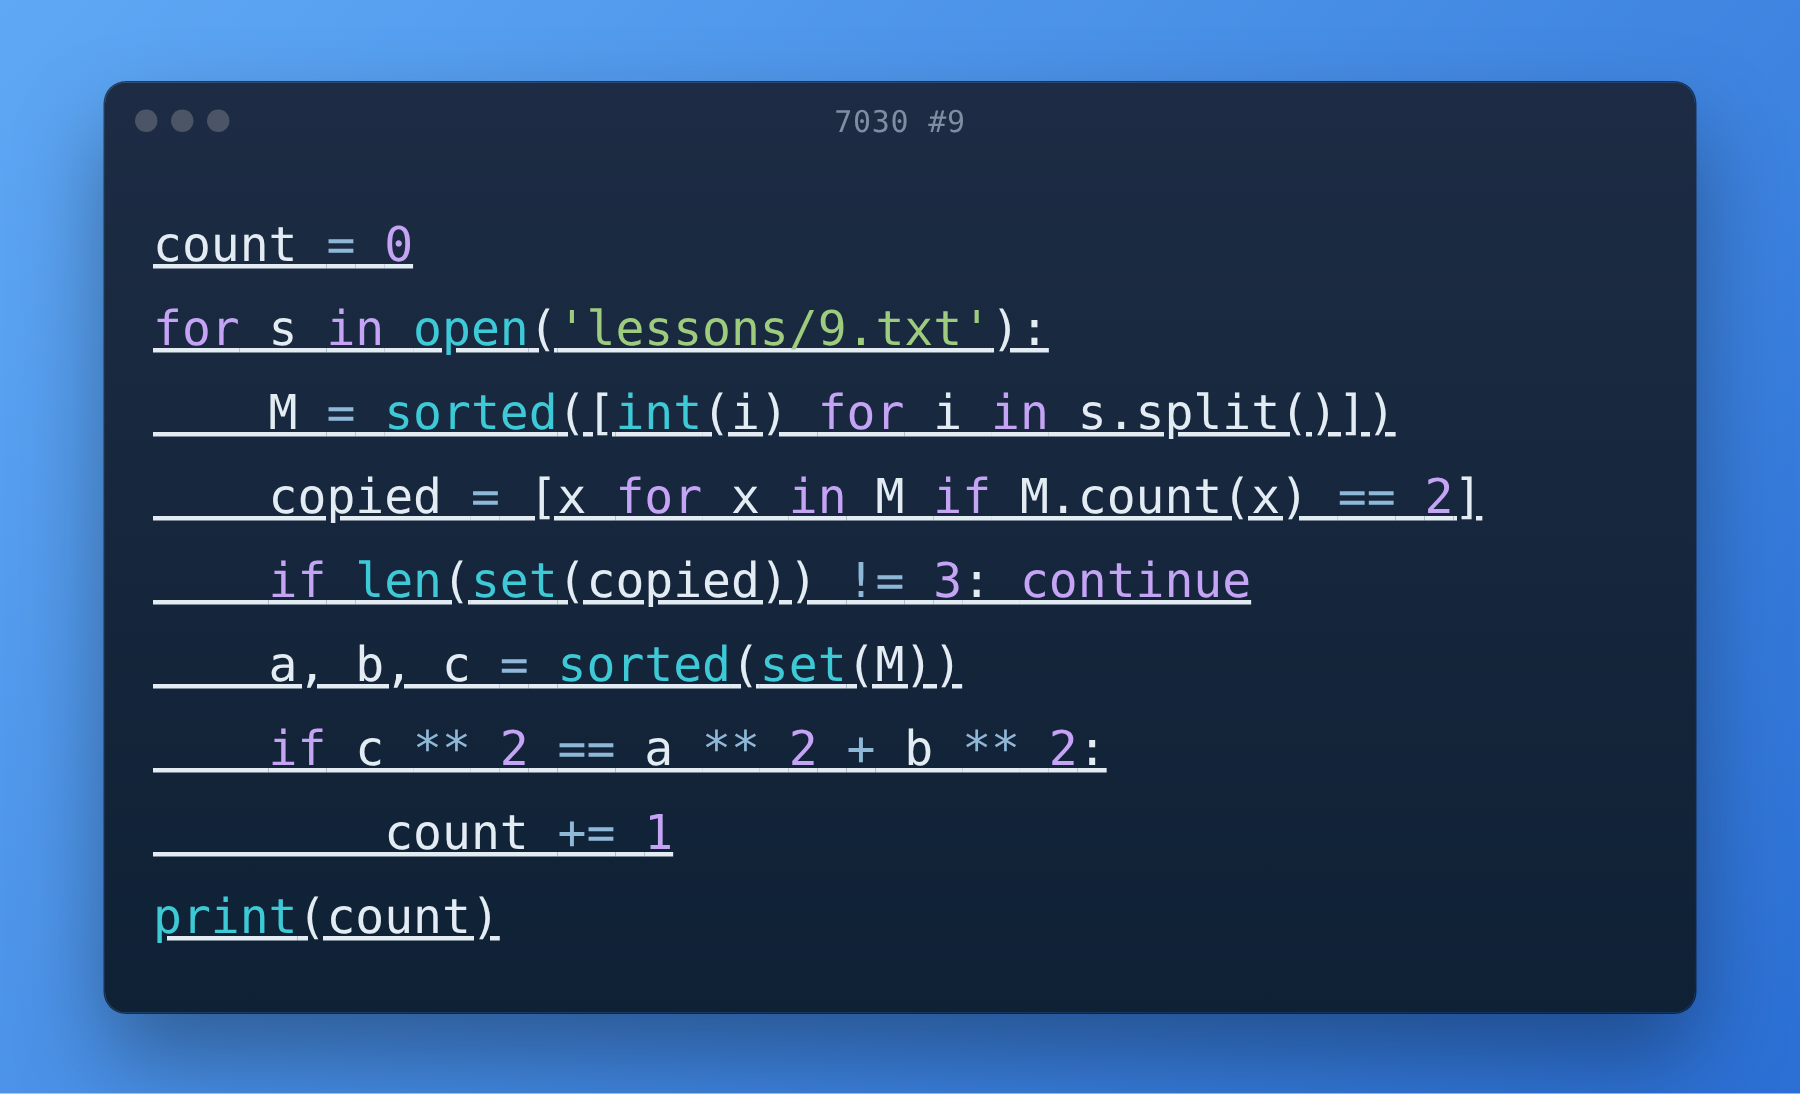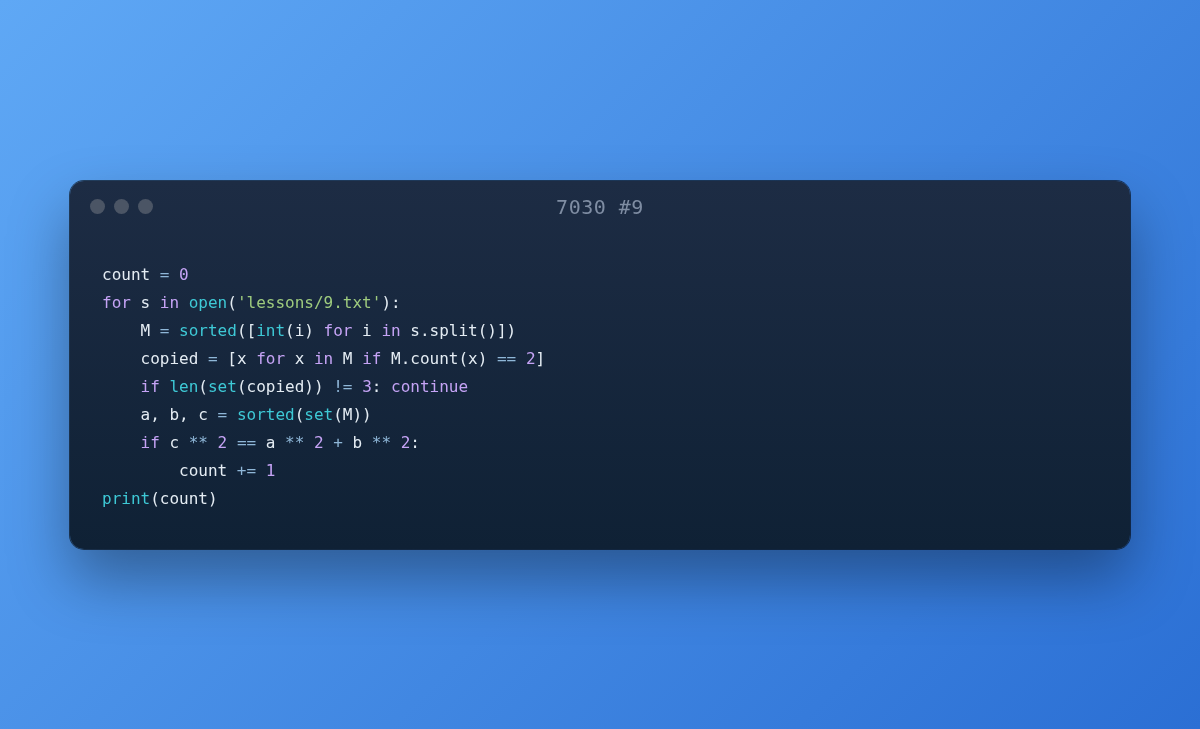--- a/index.html
+++ b/index.html
@@ -46,25 +46,26 @@
     position: absolute;
     left: 0; right: 0;
     text-align: center;
     color: #7f8da3;
     font-size: 20px;
     letter-spacing: 0.5px;
     pointer-events: none;
   }
   .code {
     padding: 28px 32px 0 32px;
-    font-size: 16px;
+    font-size: 32px;
     line-height: 1.75;
     white-space: pre;
     color: #e4ecf3;
     font-family: ui-monospace, "SF Mono", Menlo, Consolas, monospace;
+    text-decoration: underline;
   }
   .tk-kw   { color: #c5a3f5; }  
   .tk-fn   { color: #3ec9d6; }  
   .tk-num  { color: #c5a3f5; }  
   .tk-str  { color: #9ecb7e; text-align: center; }  
   .tk-op   { color: #8fb7d8; }  
 </style>
 </head>
 <body>
 

